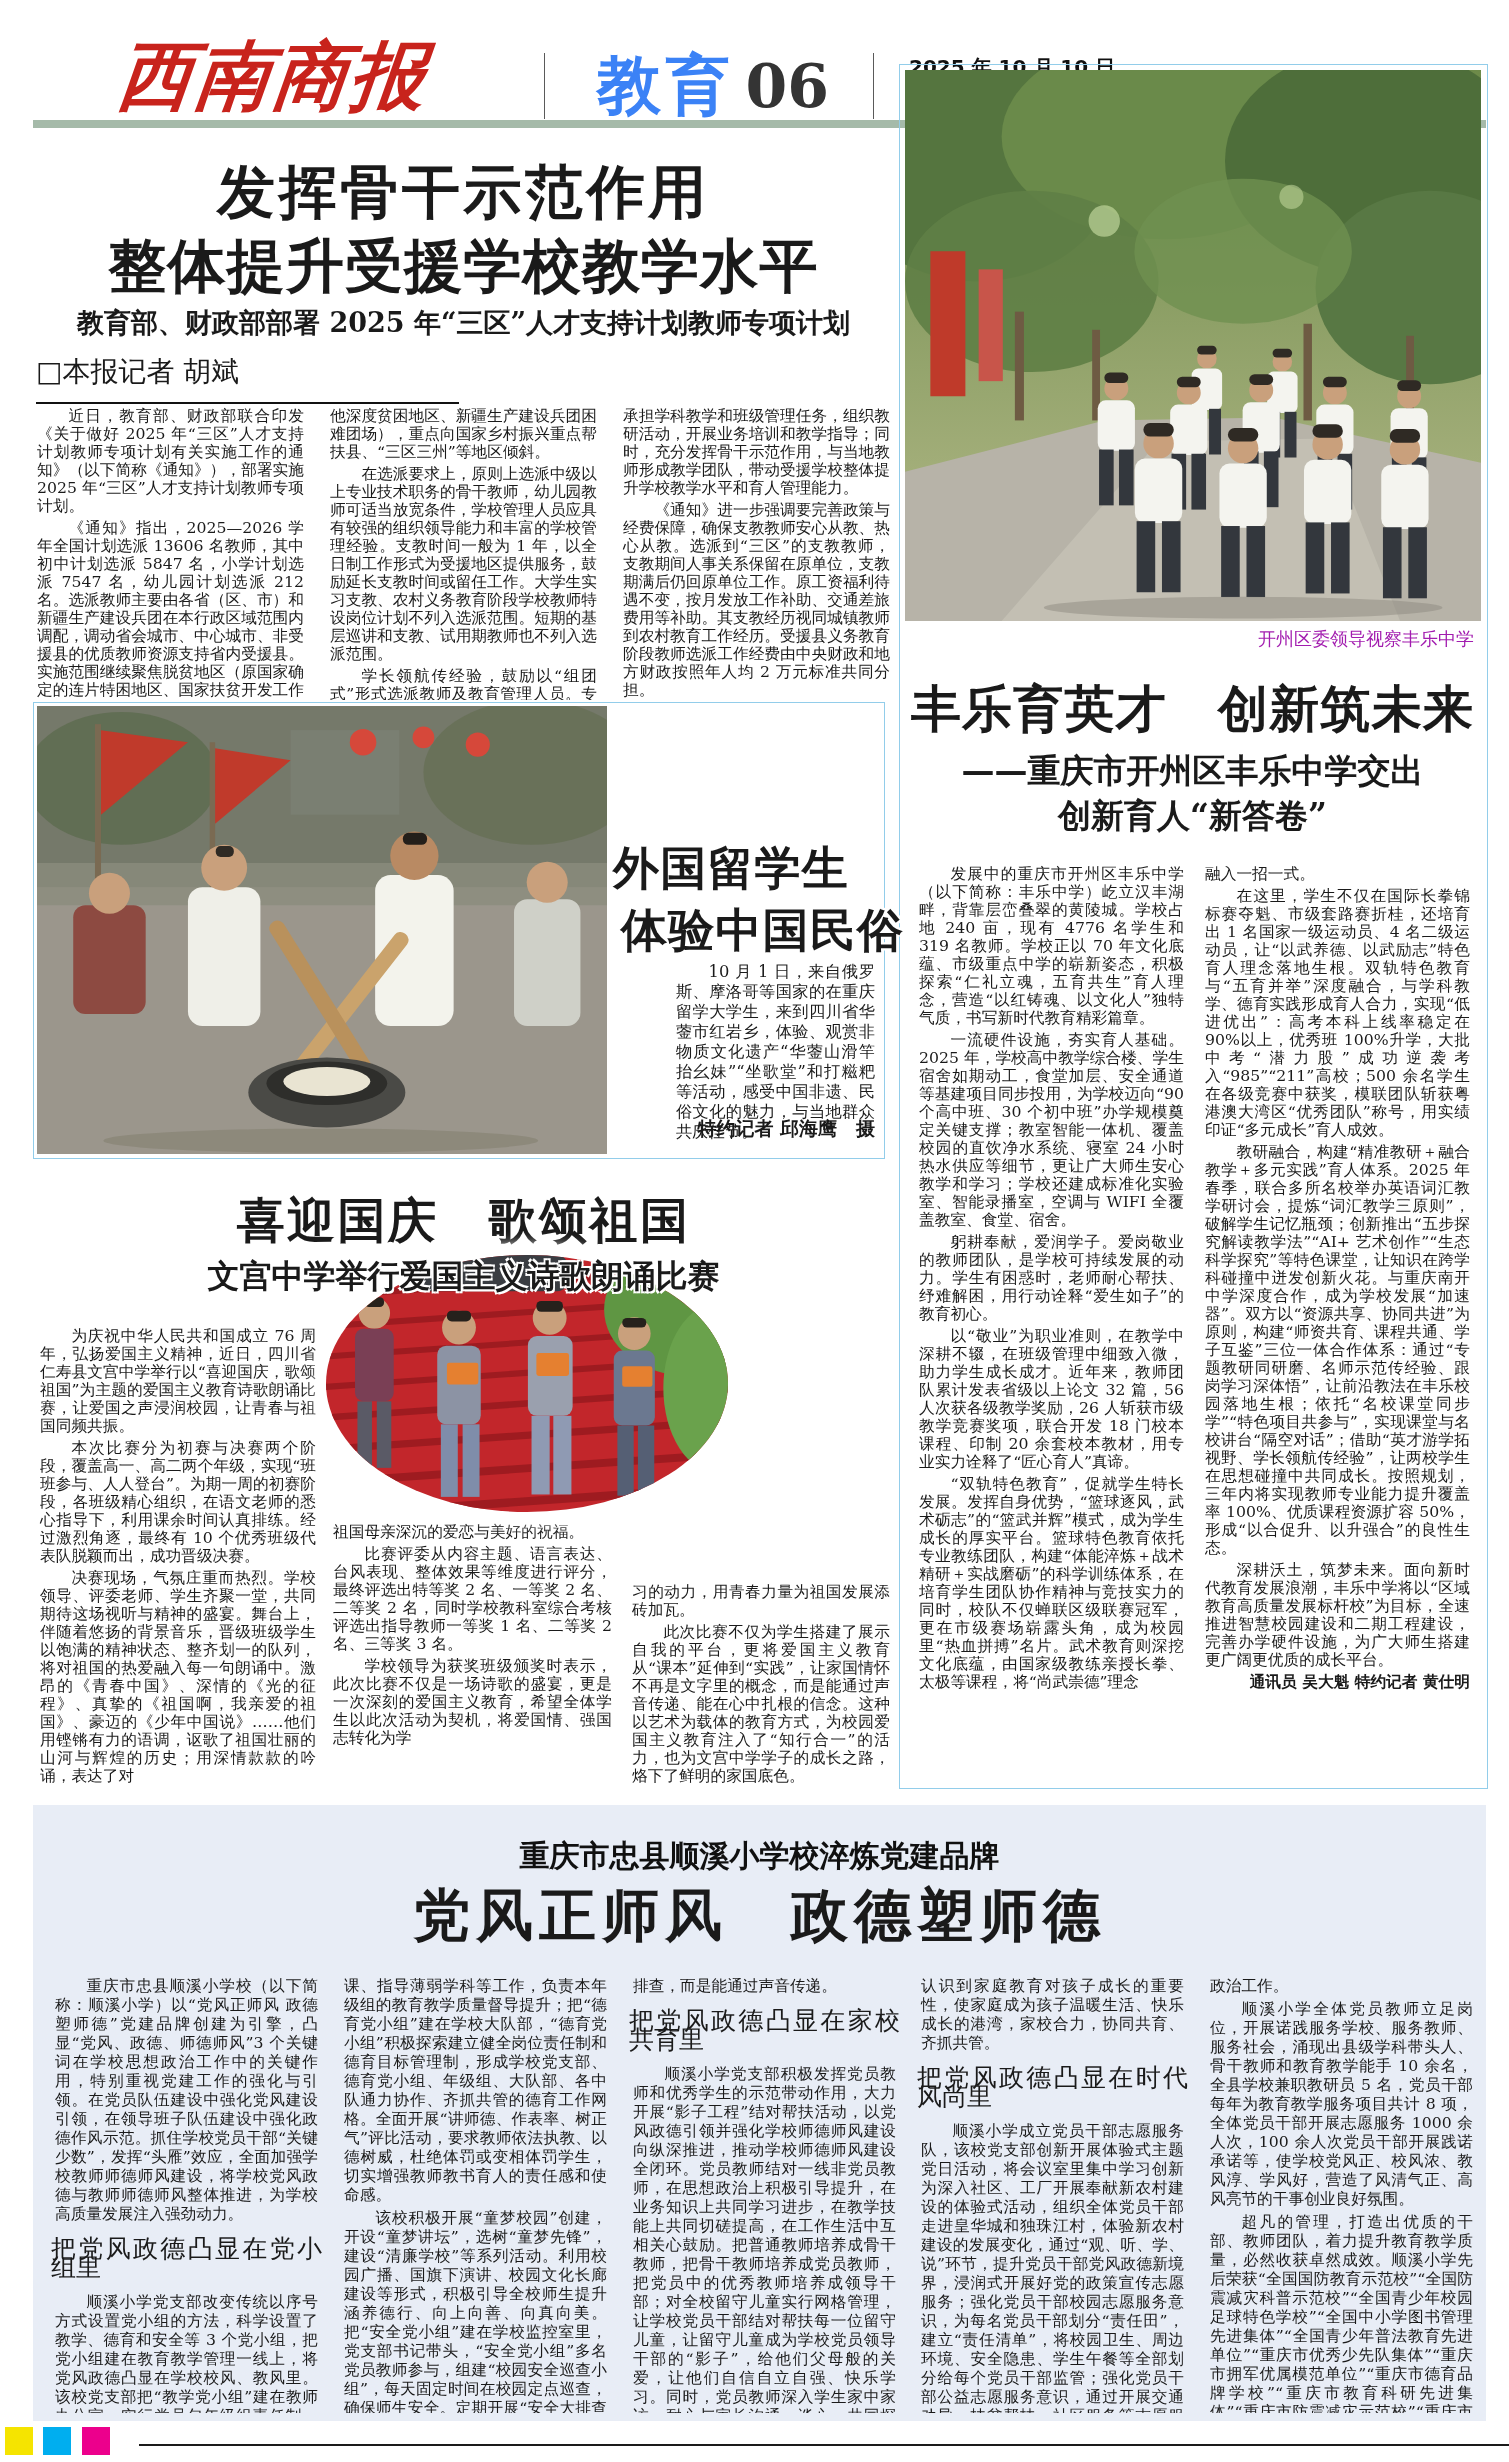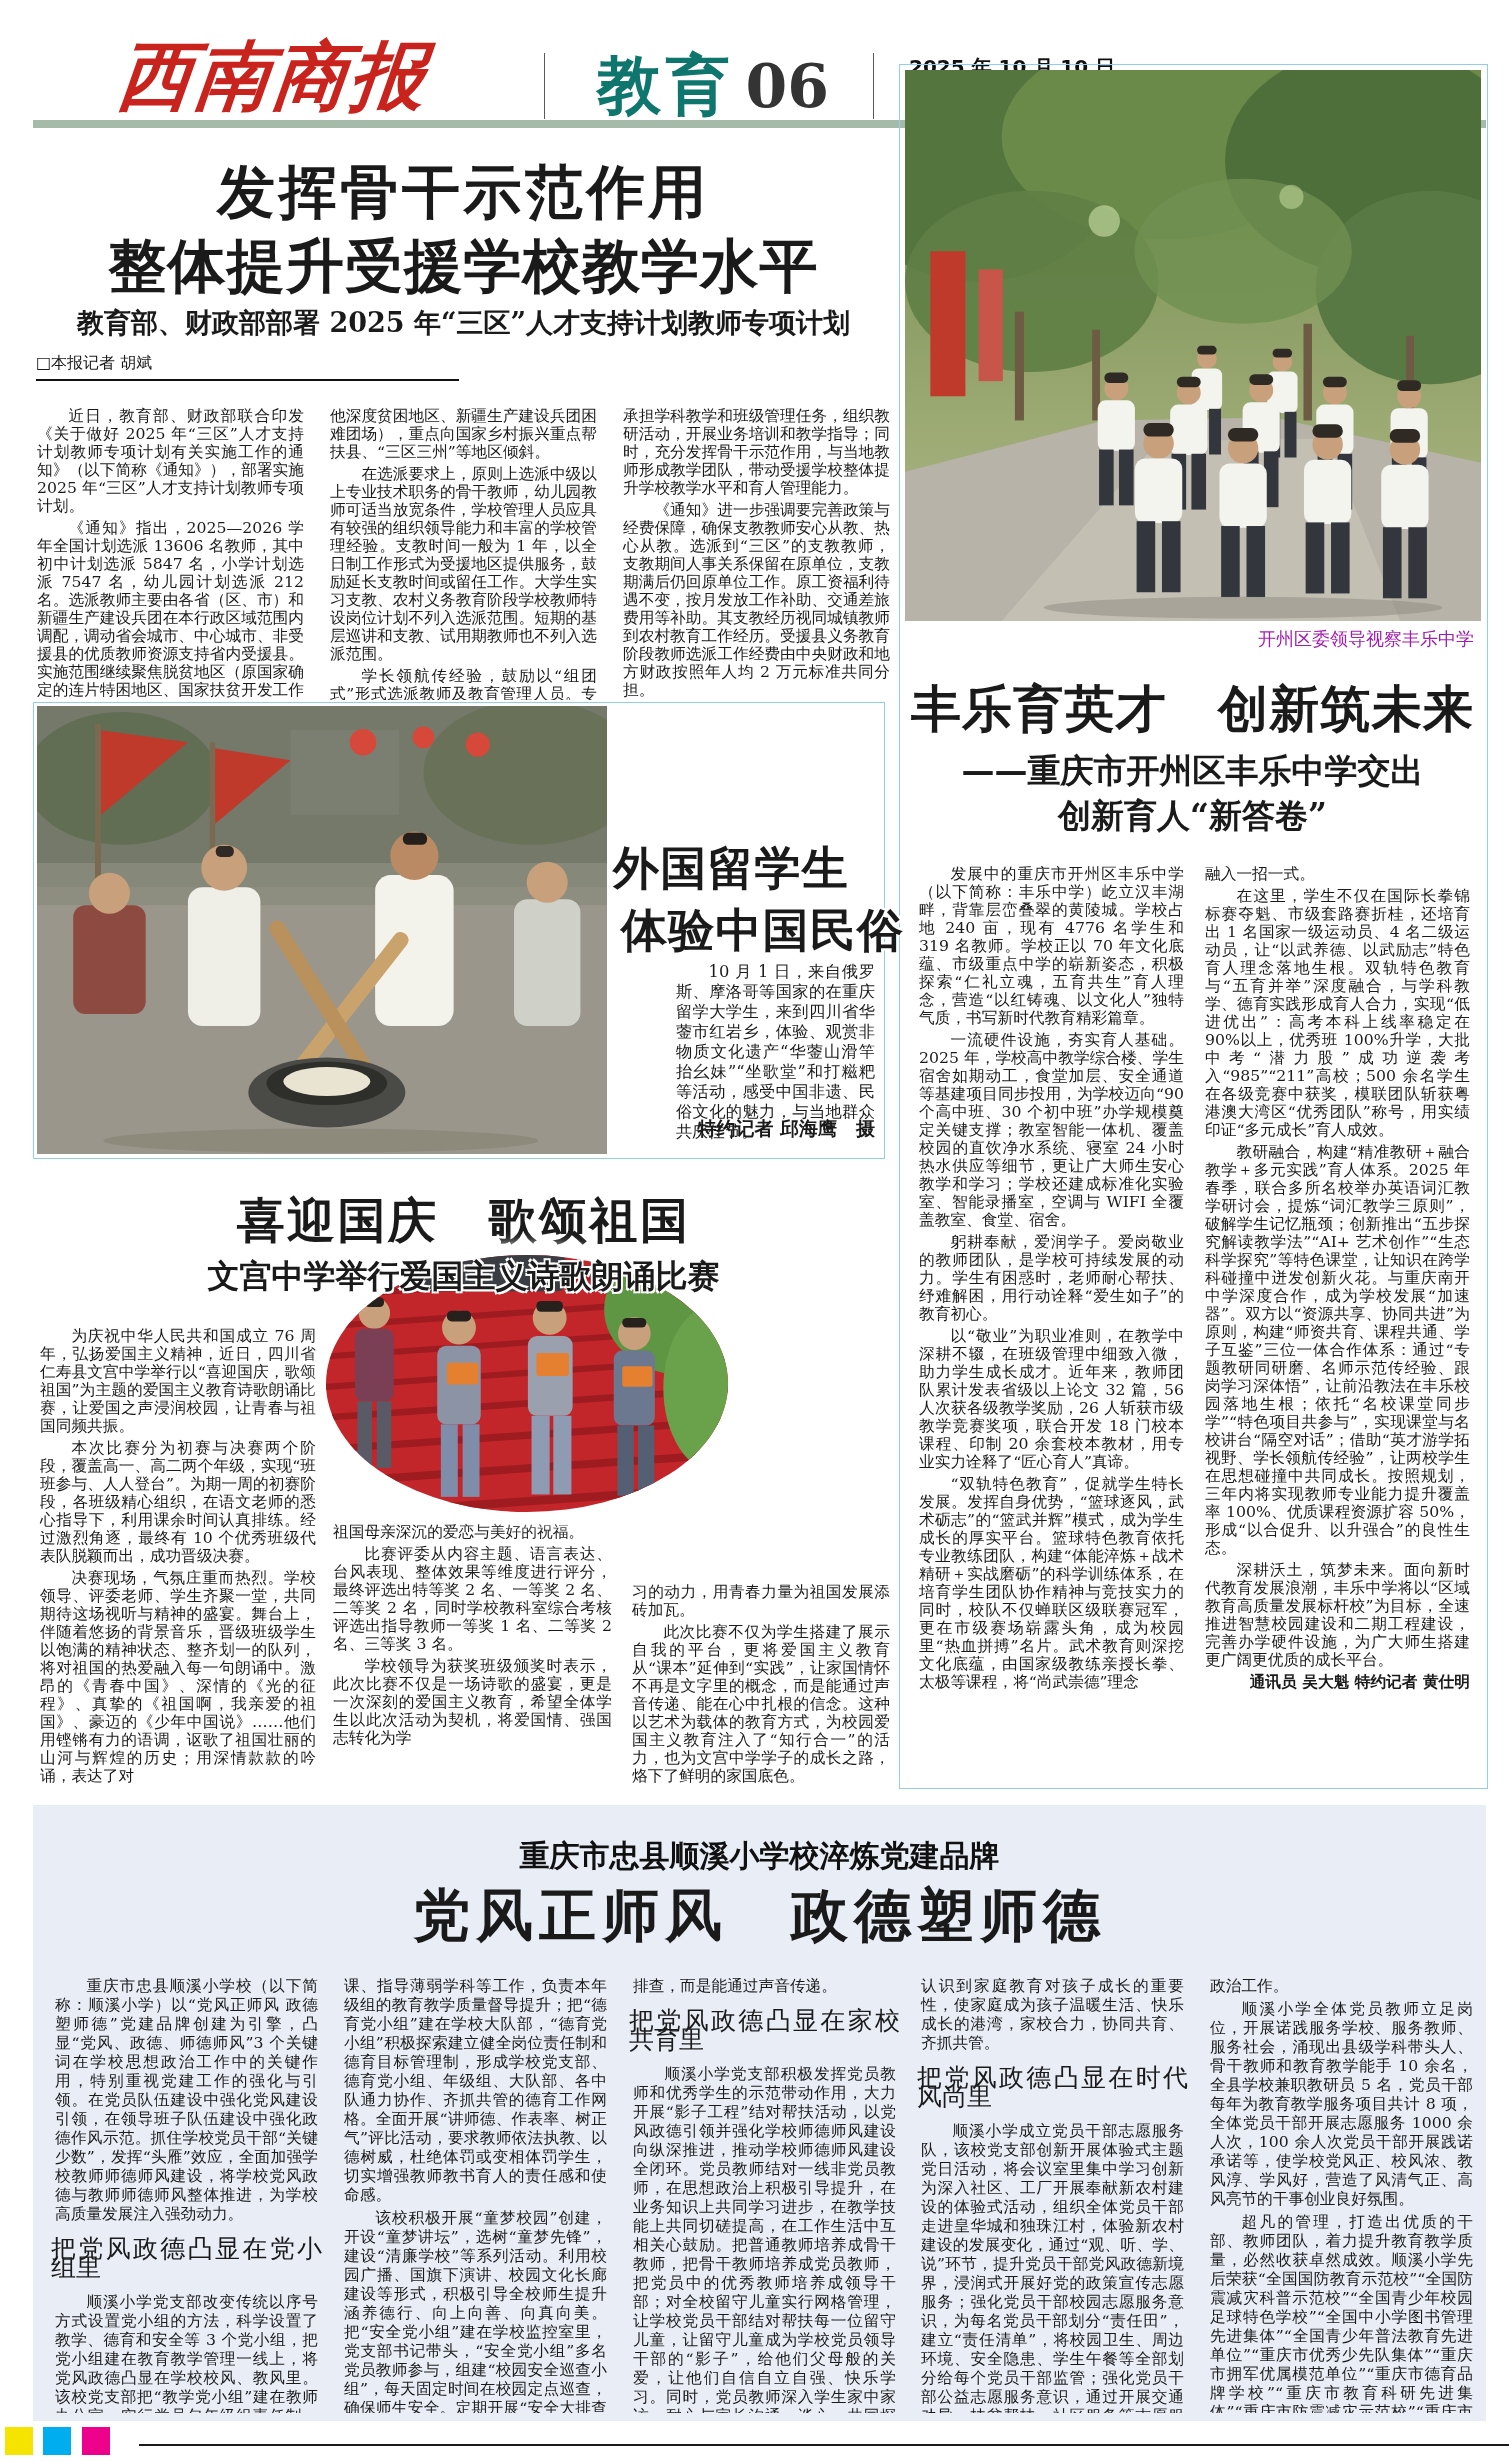--- a/index.html
+++ b/index.html
@@ -4,29 +4,29 @@
 <style>
   html,body{margin:0;padding:0;background:#ffffff;}
   .page{position:relative;width:1510px;height:2462px;background:#fff;overflow:hidden;
         font-family:"DejaVu Serif","Liberation Serif",serif;color:#1a1a1a;}
   .sans{font-family:"DejaVu Sans","Liberation Sans",sans-serif;}
   .abs{position:absolute;}
   
   .masthead{left:118px;top:27px;font-size:75px;font-weight:900;color:#c8231c;
             font-style:italic;transform:skewX(-6deg);letter-spacing:2.4px;}
   .hdr-vline{width:1.2px;background:#5a5a5a;}
-  .section-title{font-size:64px;font-weight:900;color:#0f766e;letter-spacing:4.8px;}
+  .section-title{font-size:64px;font-weight:900;color:#3b82f6;letter-spacing:4.8px;}
   .page-num{font-size:60px;font-weight:900;color:#343434;margin-left:11px;}
   .hdr-date{font-size:20px;font-weight:bold;color:#111;line-height:31px;}
   .green-rule{left:33px;top:120px;width:1453px;height:7.9px;background:#a5bAA9;background:#a5baa9;}
   
   .lead-t1{left:33px;top:154px;width:861px;text-align:center;font-size:58px;font-weight:900;letter-spacing:3.6px;}
   .lead-t2{left:33px;top:228px;width:861px;text-align:center;font-size:58px;font-weight:900;letter-spacing:1.2px;}
   .lead-sub{left:33px;top:305px;width:861px;text-align:center;font-size:27px;font-weight:900;}
-  .lead-byline{left:36px;top:353px;width:423px;font-size:16px;padding-bottom:5px;border-bottom:2.4px solid #111;}
+  .lead-byline{left:36px;top:353px;width:423px;font-size:28px;padding-bottom:11px;border-bottom:2.4px solid #111;}
   .col{position:absolute;overflow:hidden;font-size:15.7px;line-height:18px;text-align:justify;}
   .col p{margin:4px;text-indent:2em;}
   .col p.cont{text-indent:0;}
   .lead-col{top:403px;width:275px;height:297px;}
   
   .bluebox{border:1.8px solid #92cdea;}
   .fengle-box{left:899px;top:64px;width:587px;height:1723px;}
   .photo-a{left:905px;top:70px;width:576px;height:551px;overflow:hidden;}
   .photo-a svg{display:block;width:100%;height:100%;}
   .photo-a-cap{left:906px;top:627px;width:568px;text-align:right;font-size:18px;color:#a21caf;}

